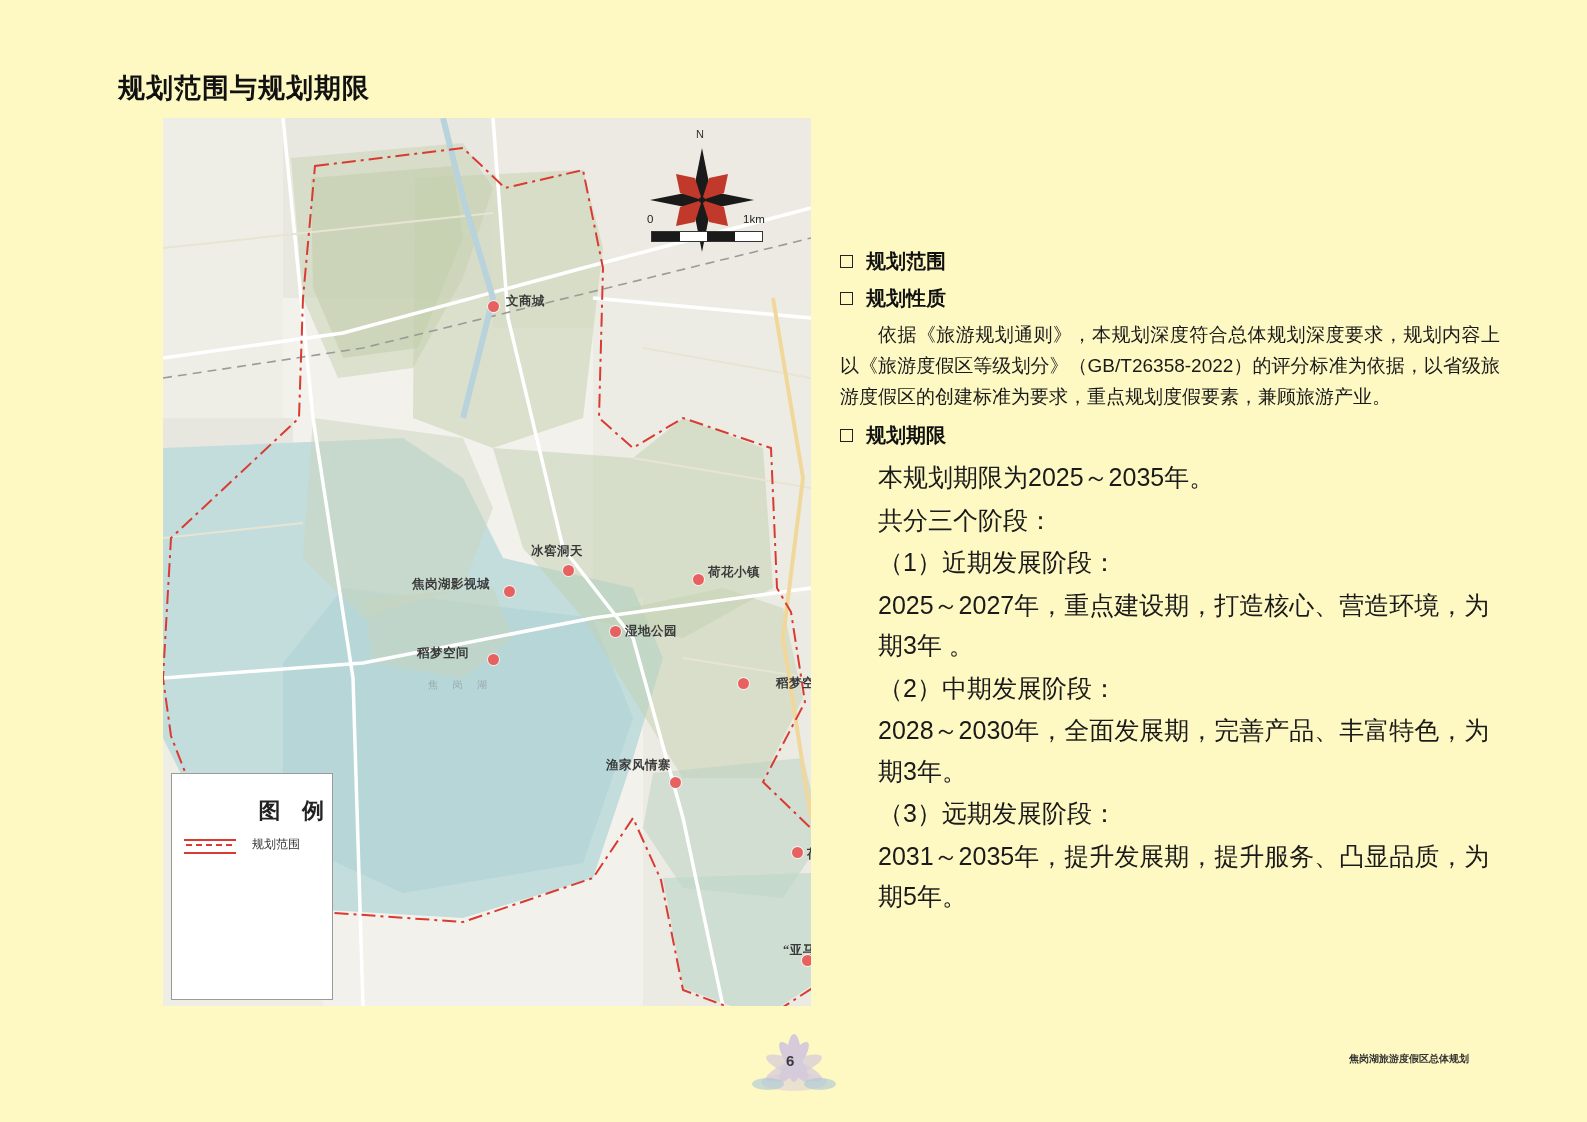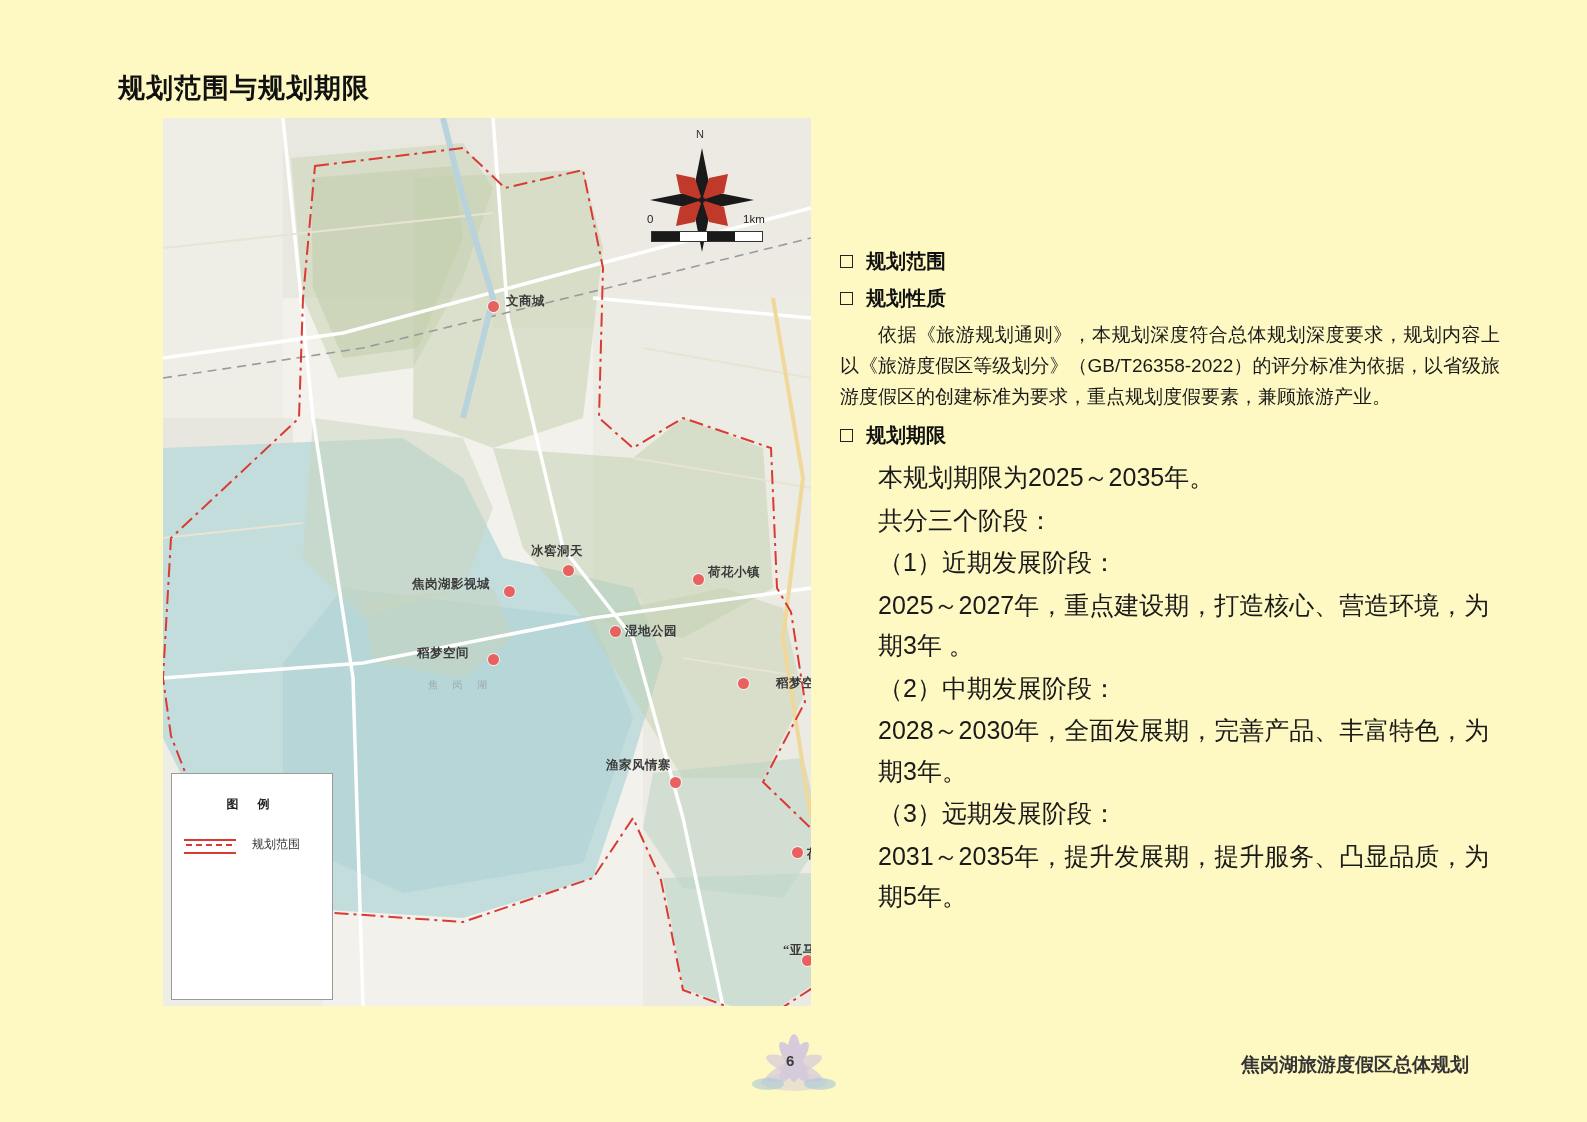--- a/index.html
+++ b/index.html
@@ -119,22 +119,22 @@
     top: 655px;
     width: 160px;
     height: 225px;
     border: 1px solid #9a9a9a;
     background: #ffffff;
   }
   .legend-title {
     position: absolute;
     left: 0; right: 0;
     top: 22px;
-    text-align: center;
-    font-size: 12px;
+    text-align: right;
+    font-size: 22px;
     letter-spacing: 8px;
     font-weight: bold;
     font-family: "Liberation Serif", serif;
     color: #222;
   }
   .legend-row {
     position: absolute;
     left: 12px;
     top: 62px;
     width: 138px;
@@ -218,21 +218,21 @@
     top: 1052px;
     font-size: 15px;
     color: #3a3a3a;
     font-weight: bold;
     z-index: 3;
   }
   .footer-right {
     position: absolute;
     right: 118px;
     top: 1052px;
-    font-size: 19px;
+    font-size: 10px;
     color: #333;
     font-weight: bold;
     font-family: Liberation Mono, monospace;
   }
 </style>
 </head>
 <body>
 
 <div class="page">
 

